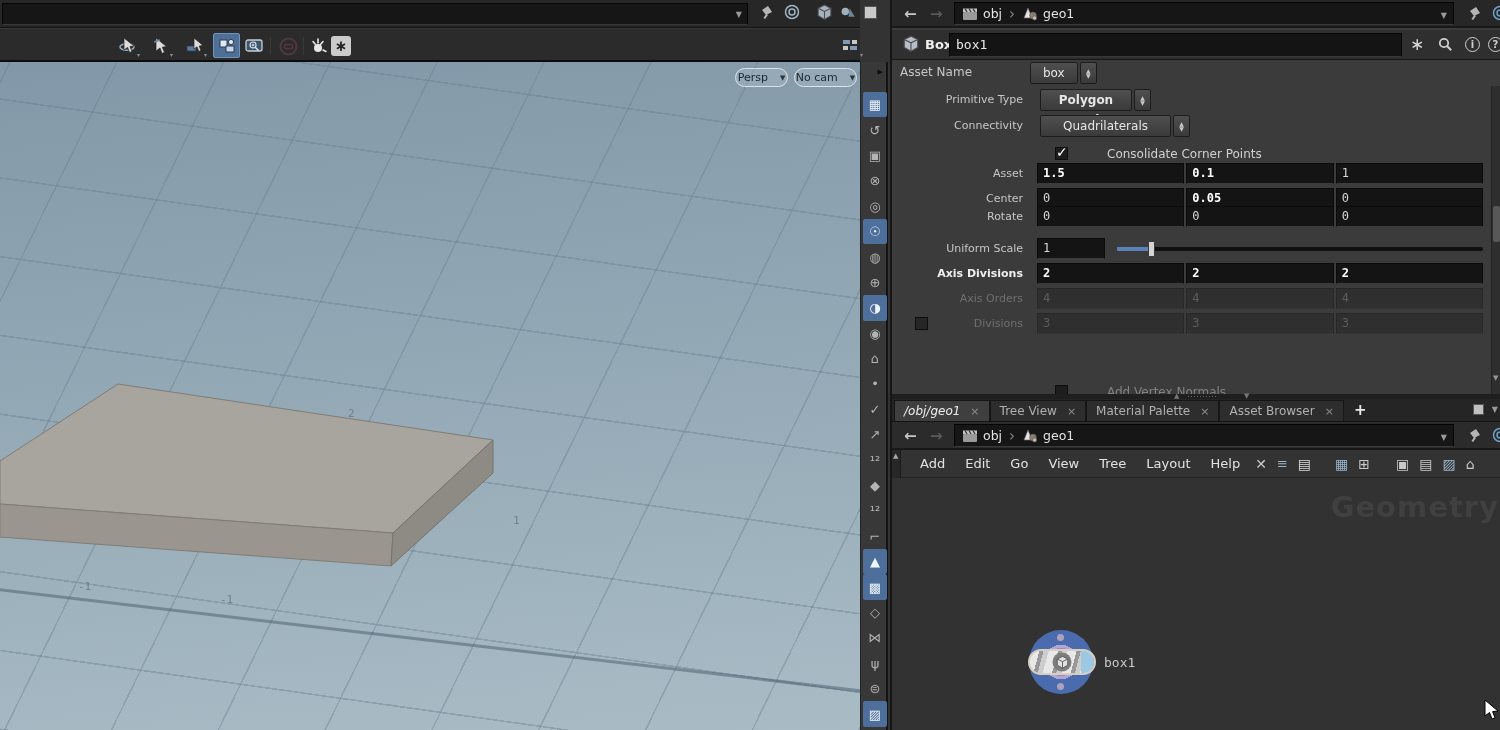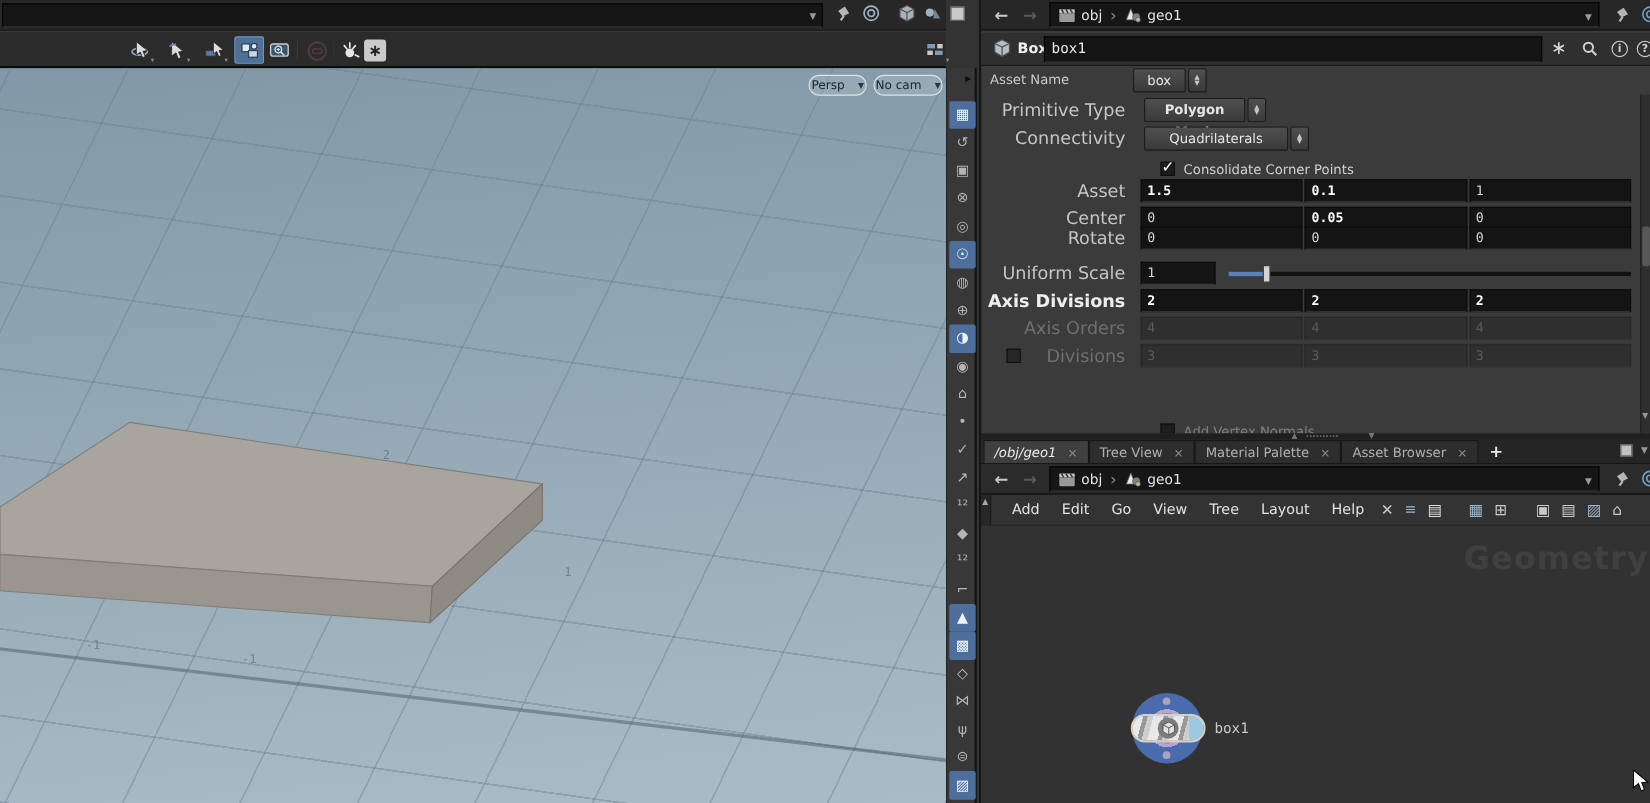--- a/index.html
+++ b/index.html
@@ -59,33 +59,33 @@
   .asset-row { position:absolute; left:0; top:60px; width:610px; height:26px; }
   .asset-label { position:absolute; left:8px; top:5px; color:#c8c8c8; }
   .dd { display:flex; height:22px; }
   .dd-main { background:linear-gradient(#4f4f4f,#3a3a3a); border:1px solid #1c1c1c; border-radius:2px; color:#e6e6e6; padding:0 12px; line-height:20px; font-size:12px; }
   .dd-main.bold { font-weight:bold; }
   .dd-spin { margin-left:2px; width:17px; background:linear-gradient(#4f4f4f,#3a3a3a); border:1px solid #1c1c1c; border-radius:2px; display:flex; flex-direction:column; align-items:center; justify-content:center; color:#c9c9c9; }
   .dd-spin span { font-size:6px; line-height:5px; }
 
   .params { position:absolute; left:0; top:86px; width:591px; height:308px; overflow:hidden; }
   .prow { position:absolute; left:0; width:591px; height:23px; display:flex; }
-  .plabel { width:145px; flex:none; text-align:right; padding-right:14px; color:#c6c6c6; line-height:22px; font-size:16px; }
+  .plabel { width:145px; flex:none; text-align:right; padding-right:14px; color:#c6c6c6; line-height:22px; font-size:11px; }
   .plabel.strong { color:#efefef; font-weight:bold; }
   .plabel.dim { color:#6f6f6f; }
   .f { flex:1; height:21px; margin-right:2px; background:#141414; border:1px solid #0b0b0b; border-bottom-color:#3c3c3c; color:#d6d6d6; font-family:"DejaVu Sans Mono",monospace; font-size:12px; line-height:19px; padding-left:5px; }
   .f:last-child { margin-right:0; }
   .f.b { font-weight:bold; color:#fff; }
   .f.dis { background:#2f2f2f; color:#5c5c5c; border-color:#272727; border-bottom-color:#353535; }
   .f.small { flex:none; width:68px; }
   .cb { width:13px; height:13px; flex:none; background:#1d1d1d; border:1px solid #0e0e0e; position:relative; }
   .cb.checked::after { content:"✓"; position:absolute; left:0px; top:-4px; color:#fff; font-weight:bold; font-size:14px; }
   .cb.dis { background:#333; border-color:#2b2b2b; }
   .trow { padding-left:163px; align-items:center; gap:8px; }
-  .tlabel { color:#d0d0d0; font-size:12px; }
+  .tlabel { color:#d0d0d0; font-size:12px;margin-left:31px; }
   .tlabel.dim { color:#828282; }
   .sl-track { flex:1; height:4px; background:#101010; border-radius:2px; margin:9px 0 0 10px; position:relative; }
   .sl-fill { position:absolute; left:0; top:0; width:33px; height:4px; background:#5a82b8; }
   .sl-handle { position:absolute; left:31px; top:-6px; width:7px; height:16px; background:#d4d4d4; border:1px solid #3a3a3a; border-radius:1px; }
 
   .pscroll { position:absolute; right:0; top:86px; width:9px; height:308px; background:#2e2e2e; border-left:1px solid #222; }
   .pthumb { position:absolute; left:1px; top:120px; width:7px; height:36px; background:#585858; border-radius:2px; }
   .pscroll .sdn { position:absolute; left:1px; top:288px; font-size:7px; color:#999; }
 
   .rdivider { position:absolute; left:0; top:394px; width:610px; height:5px; background:#1f1f1f; }

